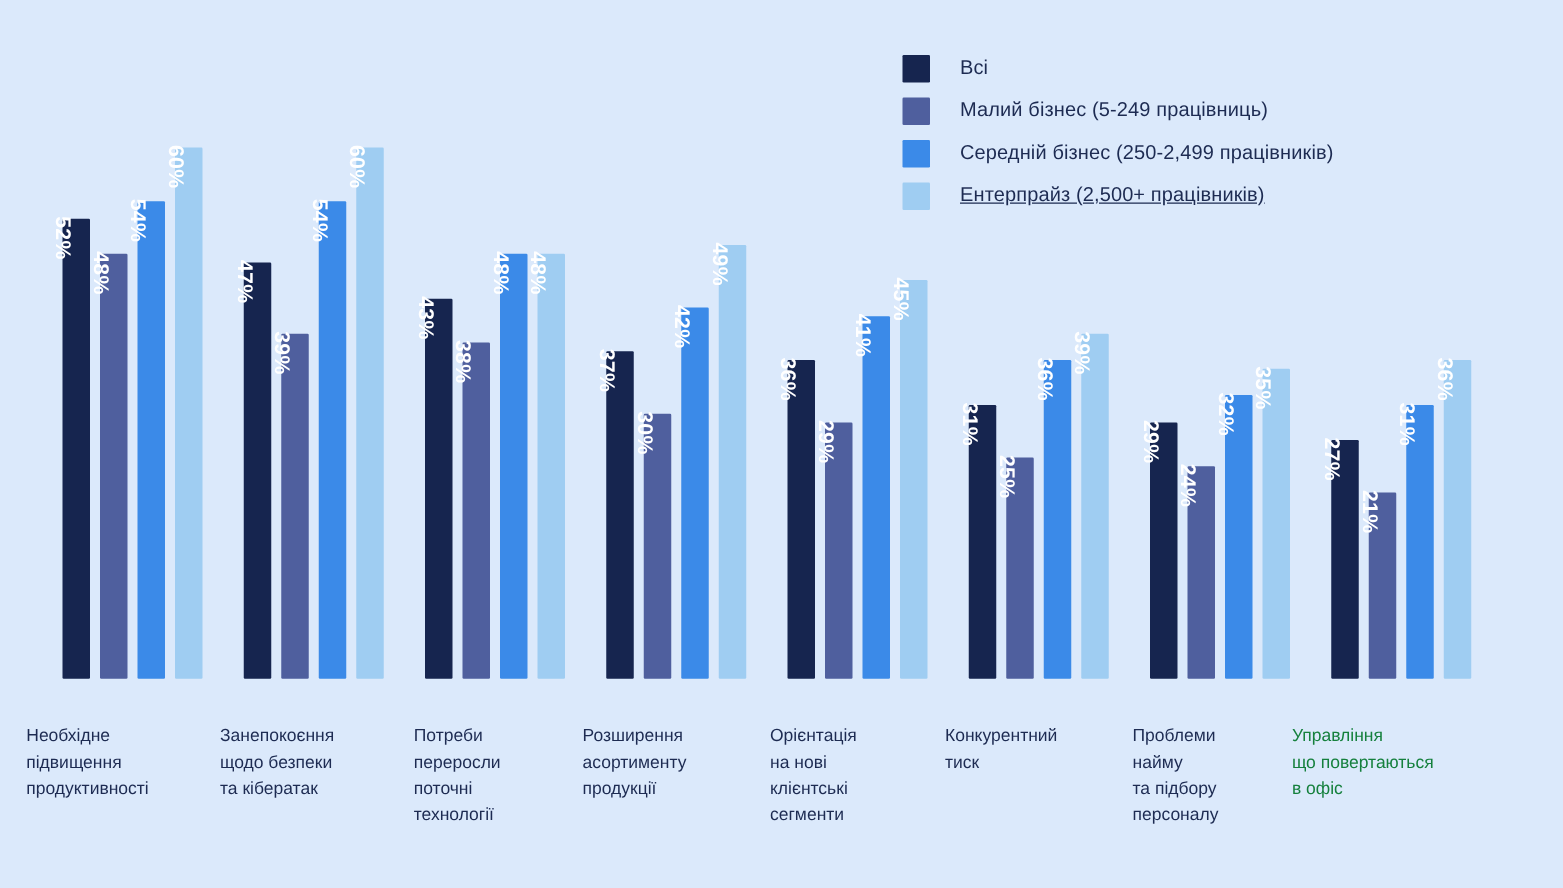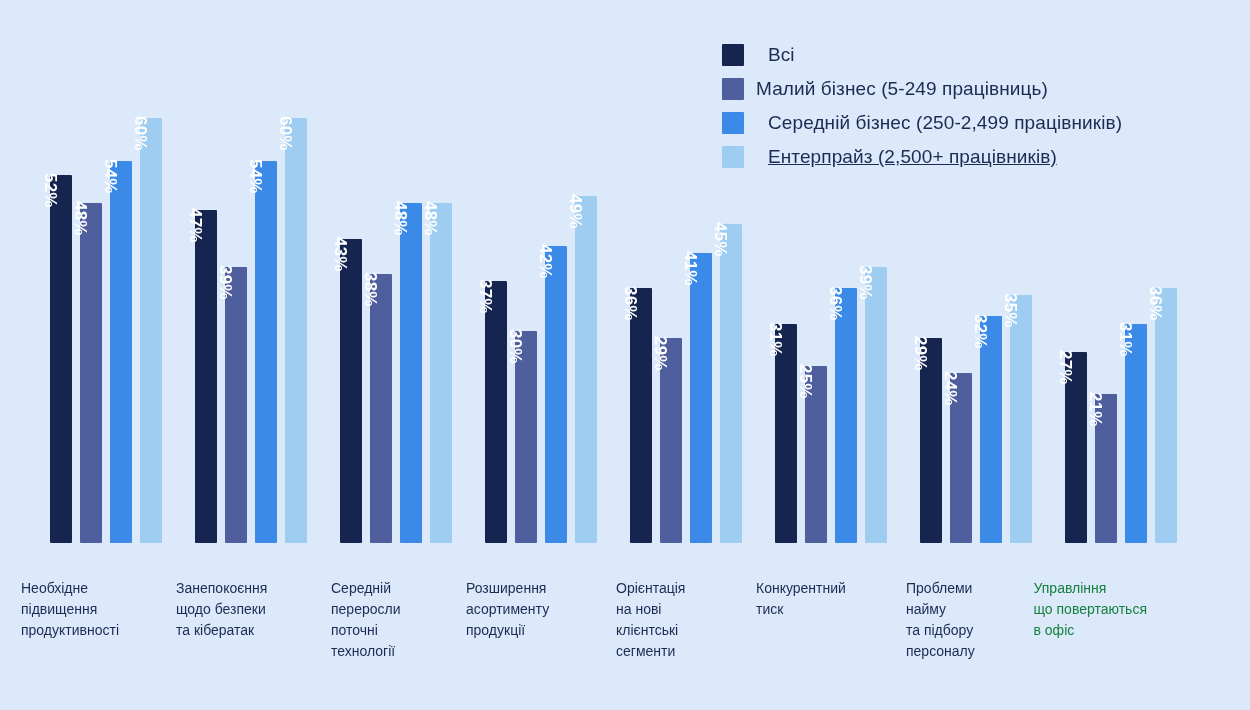--- a/index.html
+++ b/index.html
@@ -35,21 +35,21 @@
     height: 22px;
   }
   .legend-swatch {
     width: 22px;
     height: 22px;
     flex: 0 0 22px;
     border-radius: 1px;
   }
   .legend-label {
     margin-left: 24px;
-    font-size: 19px;
+    font-size: 16px;
     color: #1d2b52;
     white-space: nowrap;
     letter-spacing: 0.1px;
   }
 
   
   #plot {
     position: absolute;
     left: 0;
     top: 0;
@@ -230,21 +230,21 @@
         <div>Необхідне</div>
         <div>підвищення</div>
         <div>продуктивності</div>
       </div>
       <div class="category-label" style="width: 150px; left: 176px; color: rgb(29, 43, 82);">
         <div>Занепокоєння</div>
         <div>щодо безпеки</div>
         <div>та кібератак</div>
       </div>
       <div class="category-label" style="width: 130px; left: 331px; color: rgb(29, 43, 82);">
-        <div>Середній</div>
+        <div>Потреби</div>
         <div>переросли</div>
         <div>поточні</div>
         <div>технології</div>
       </div>
       <div class="category-label" style="width: 150px; left: 466px; color: rgb(29, 43, 82);">
         <div>Розширення</div>
         <div>асортименту</div>
         <div>продукції</div>
       </div>
       <div class="category-label" style="width: 140px; left: 616px; color: rgb(29, 43, 82);">
@@ -270,21 +270,21 @@
       </div>
     </div>
 
   <div id="legend">
       <div class="legend-item">
         <span class="legend-swatch" style="background: rgb(22, 37, 79);"></span>
         <span class="legend-label" style="color: rgb(29, 43, 82);">Всі</span>
       </div>
       <div class="legend-item">
         <span class="legend-swatch" style="background: rgb(79, 95, 158);"></span>
-        <span class="legend-label" style="color: rgb(29, 43, 82); margin-left: 12px;">Малий бізнес (5-249 працівниць)</span>
+        <span class="legend-label" style="color: rgb(29, 43, 82);">Малий бізнес (5-249 працівниць)</span>
       </div>
       <div class="legend-item">
         <span class="legend-swatch" style="background: rgb(59, 138, 232);"></span>
         <span class="legend-label" style="color: rgb(29, 43, 82);">Середній бізнес (250-2,499 працівників)</span>
       </div>
       <div class="legend-item">
         <span class="legend-swatch" style="background: rgb(159, 205, 242);"></span>
         <span class="legend-label" style="color: rgb(29, 43, 82); text-decoration: underline;">Ентерпрайз (2,500+ працівників)</span>
       </div>
     </div>

